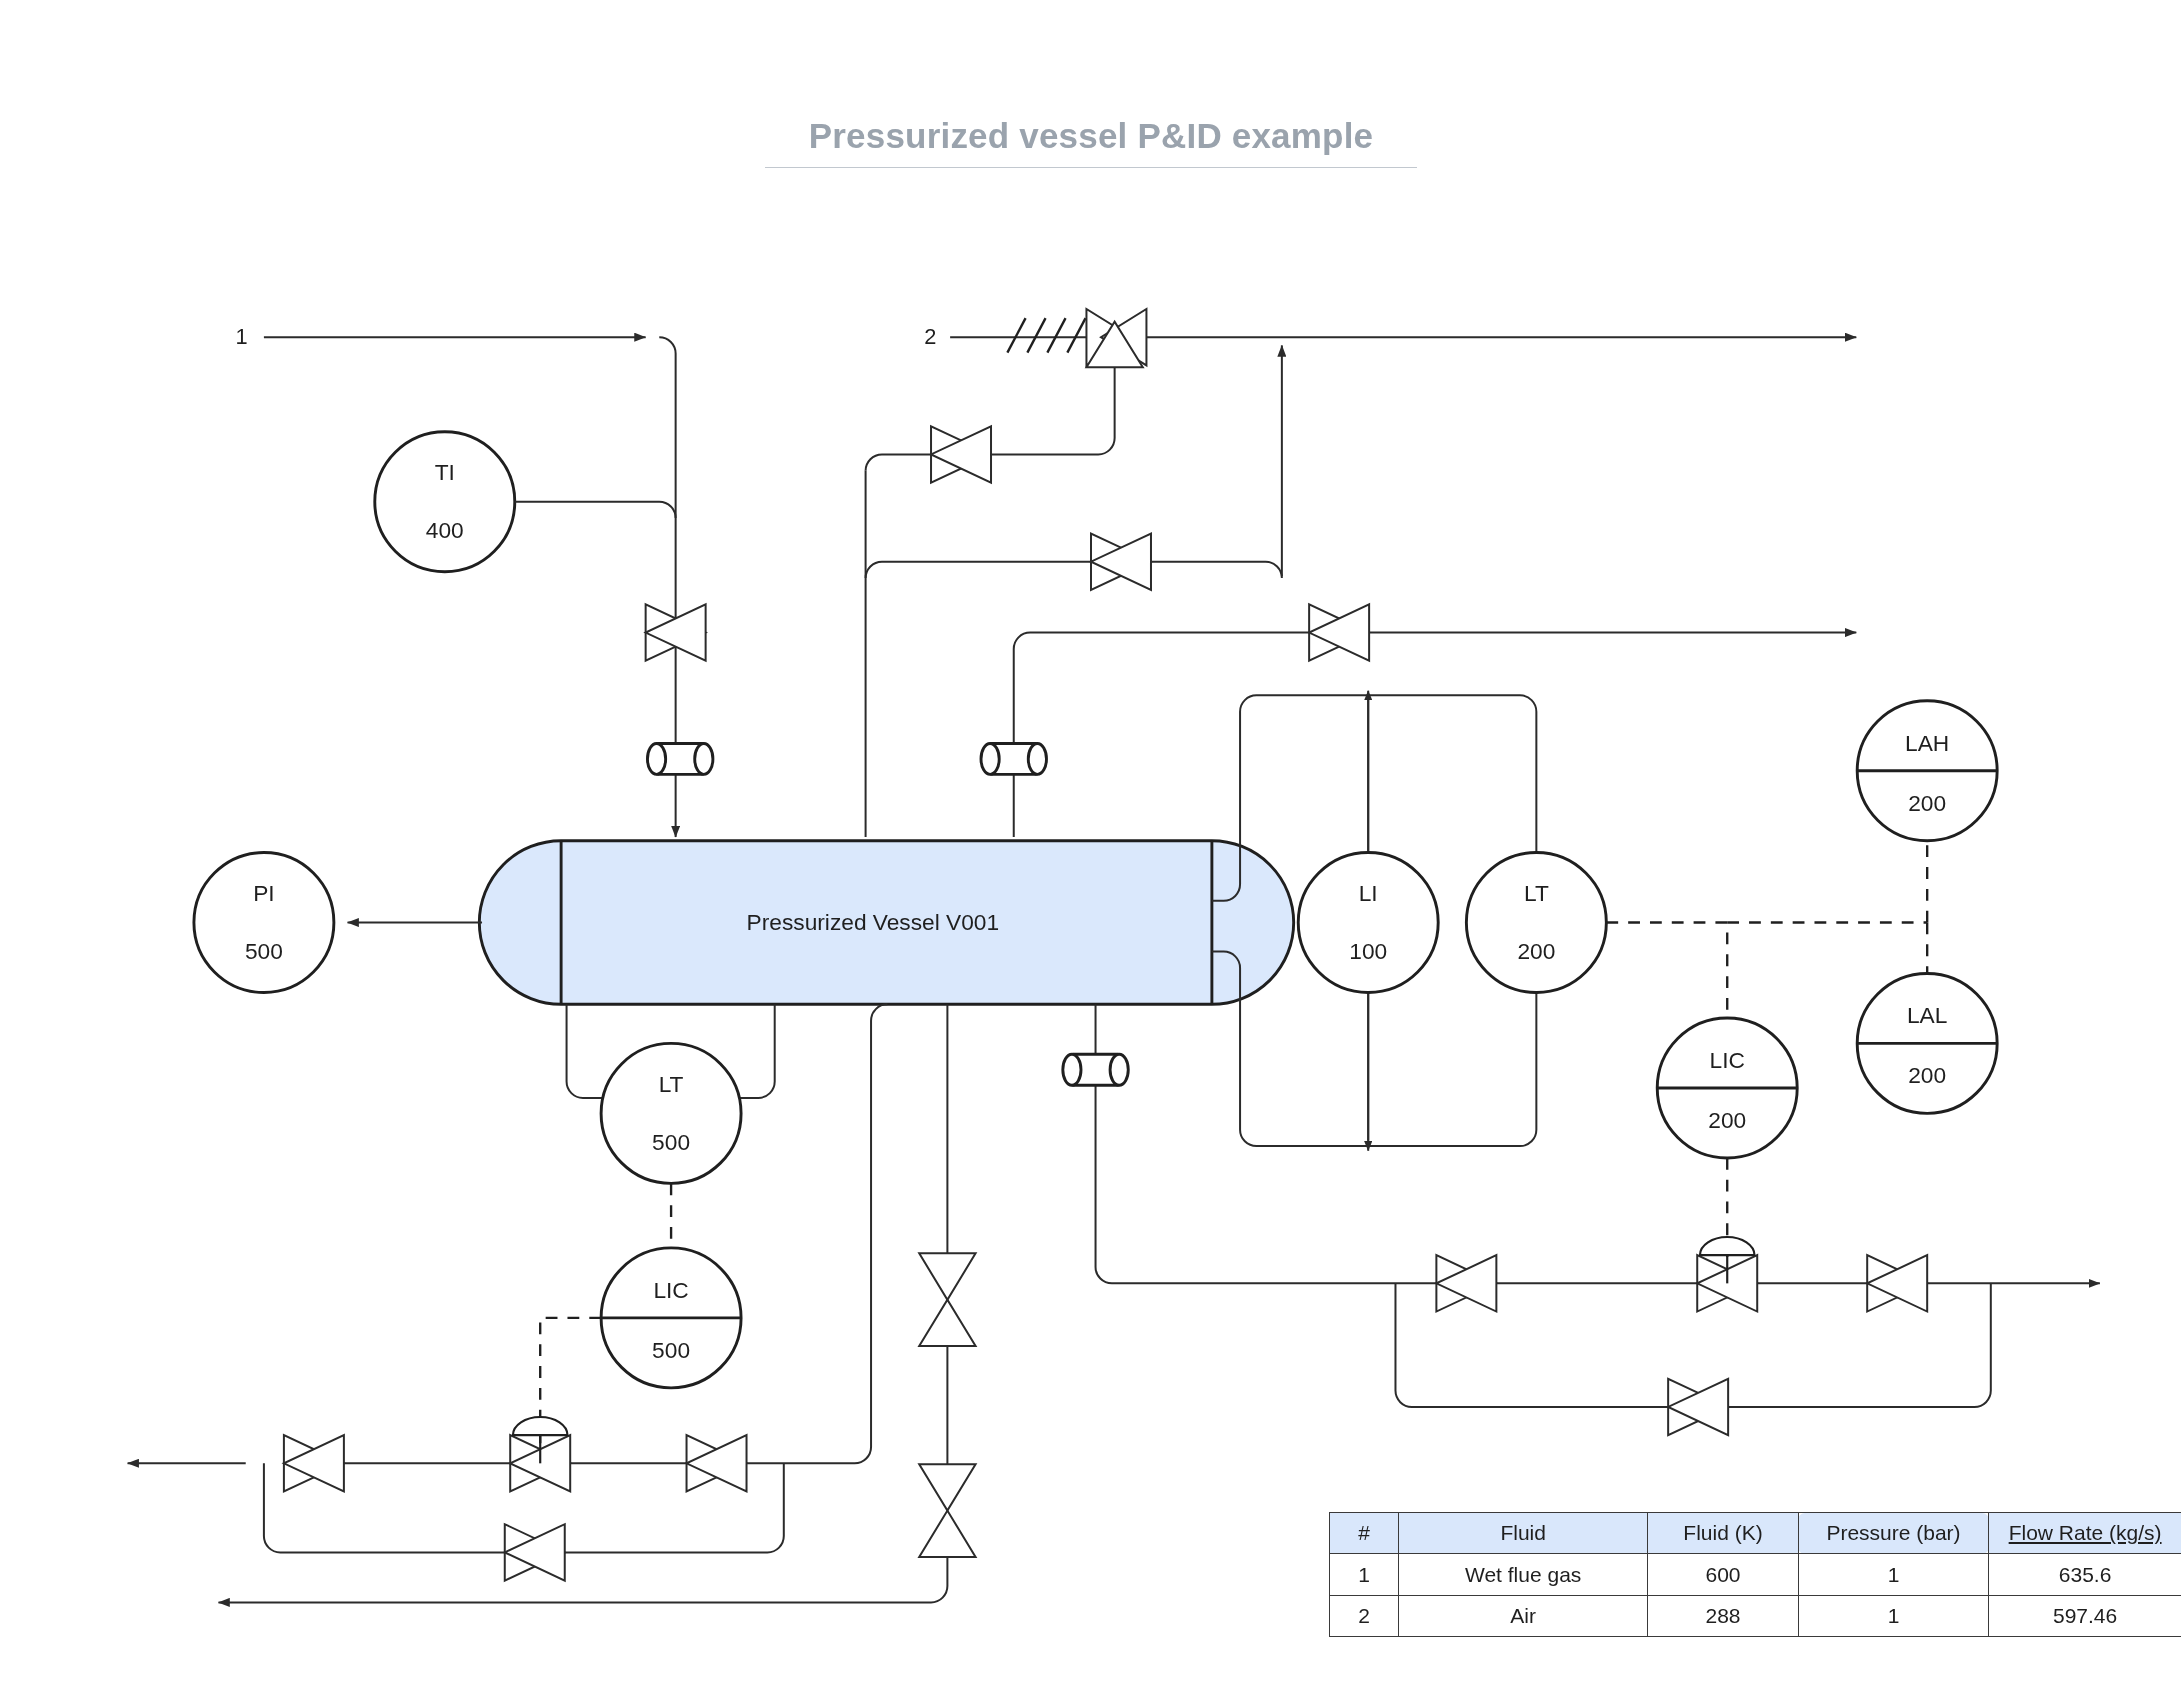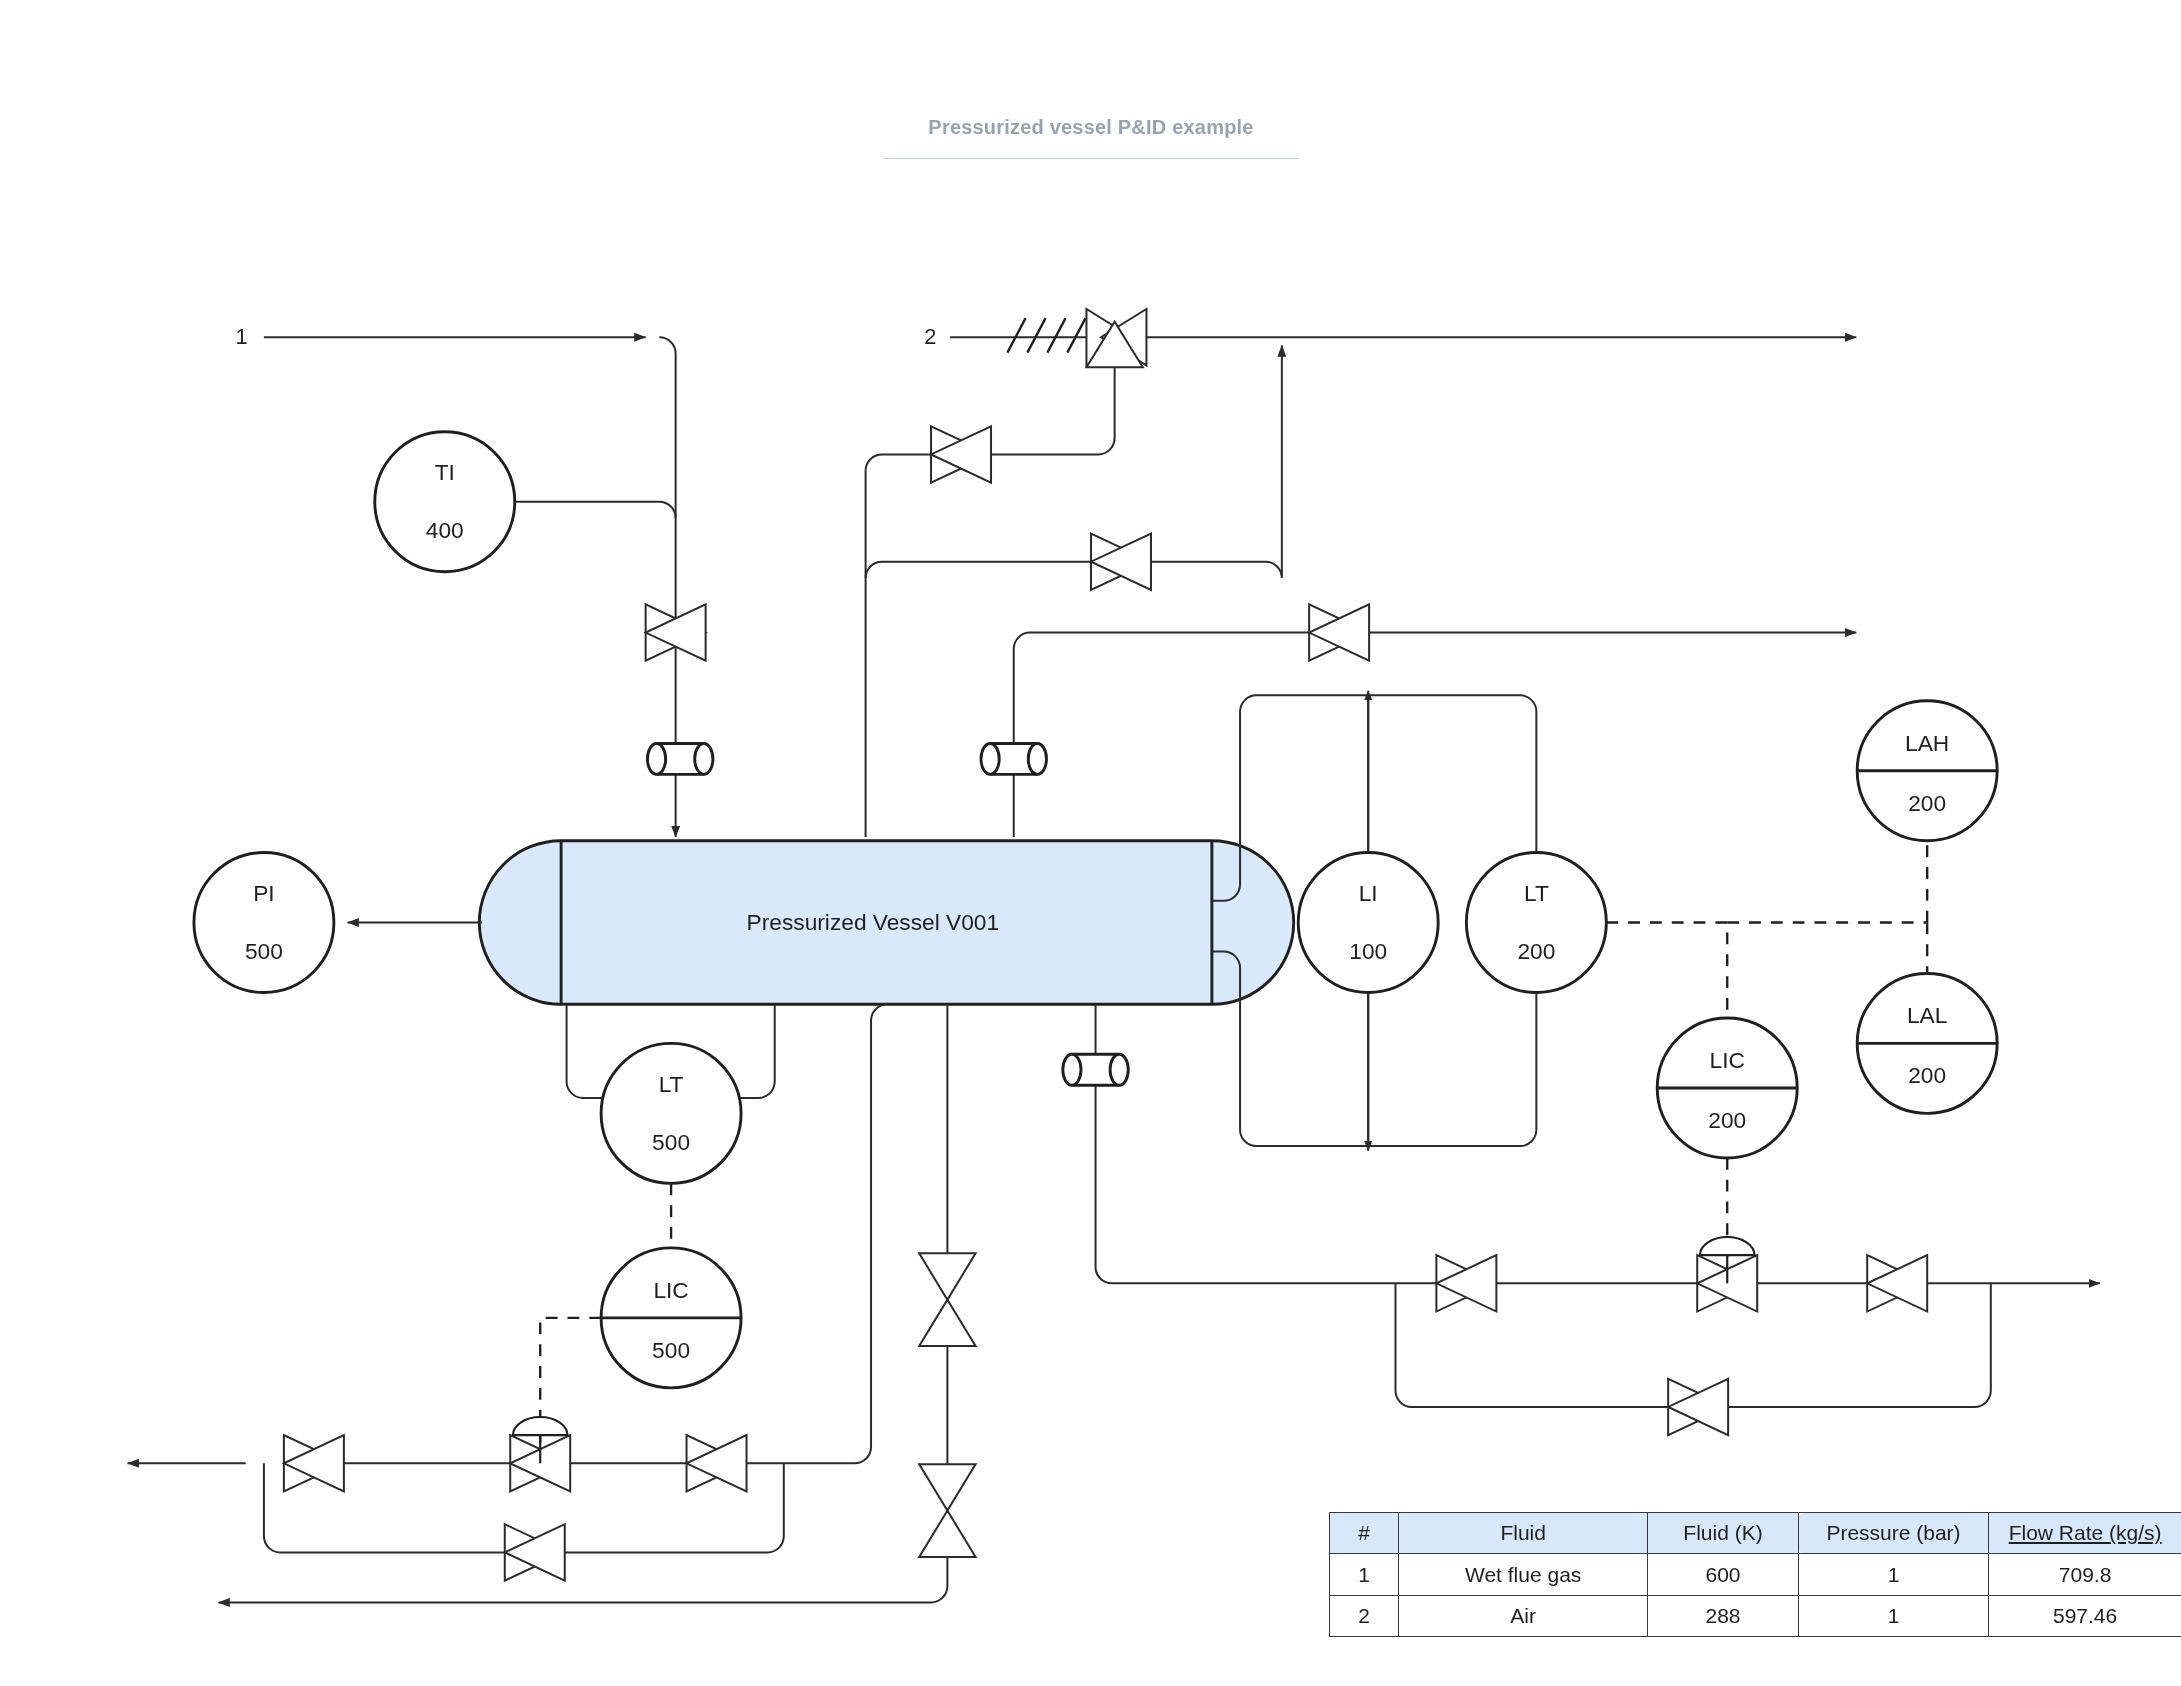--- a/index.html
+++ b/index.html
@@ -1,22 +1,22 @@
 <!DOCTYPE html>
 <html style="font-size:14.5px"><head>
 <meta charset="utf-8">
 <style>
   html,body{margin:0;padding:0;background:#ffffff;}
   body{width:2182px;height:1686px;font-family:"Liberation Sans",sans-serif;overflow:hidden;}
   #stage{position:relative;width:2182px;height:1686px;background:#fff;}
 
   
   .hdr{position:absolute;left:0;top:0;width:2182px;text-align:center;}
-  .hdr-title{font-size:20px;font-weight:bold;color:#9aa3ad;letter-spacing:0.2px;
-             padding-bottom:19px;display:inline-block;border-bottom:1.8px solid #c2c8cf;
+  .hdr-title{font-size:35px;font-weight:bold;color:#9aa3ad;letter-spacing:0.2px;
+             padding-bottom:11px;display:inline-block;border-bottom:1.8px solid #c2c8cf;
              padding-left:44px;padding-right:44px;}
   .hdr-titlewrap{margin-top:116px;}
   .hdr-sub{margin-top:14.5px;font-size:16.4px;color:#a9b0b8;}
   .hdr-sep{display:inline-block;margin:0 11px;color:#c5cad0;}
 
   
   #pid{position:absolute;left:0;top:0;width:2182px;height:1686px;}
   .pipe{fill:none;stroke:#2b2b2b;stroke-width:2.2;}
   .pipe-r{fill:none;stroke:#2b2b2b;stroke-width:2.2;stroke-linejoin:round;}
   .sig{fill:none;stroke:#1f1f1f;stroke-width:2.6;stroke-dasharray:13 11;}
@@ -292,21 +292,21 @@
           <th class="c-pres">Pressure (bar)</th>
           <th class="c-flow">Flow Rate (kg/s)</th>
         </tr>
       </thead>
       <tbody>
         <tr>
           <td>1</td>
           <td>Wet flue gas</td>
           <td>600</td>
           <td>1</td>
-          <td>709.8</td>
+          <td>635.6</td>
         </tr>
         <tr>
           <td>2</td>
           <td>Air</td>
           <td>288</td>
           <td>1</td>
           <td>597.46</td>
         </tr>
       </tbody>
     </table>

